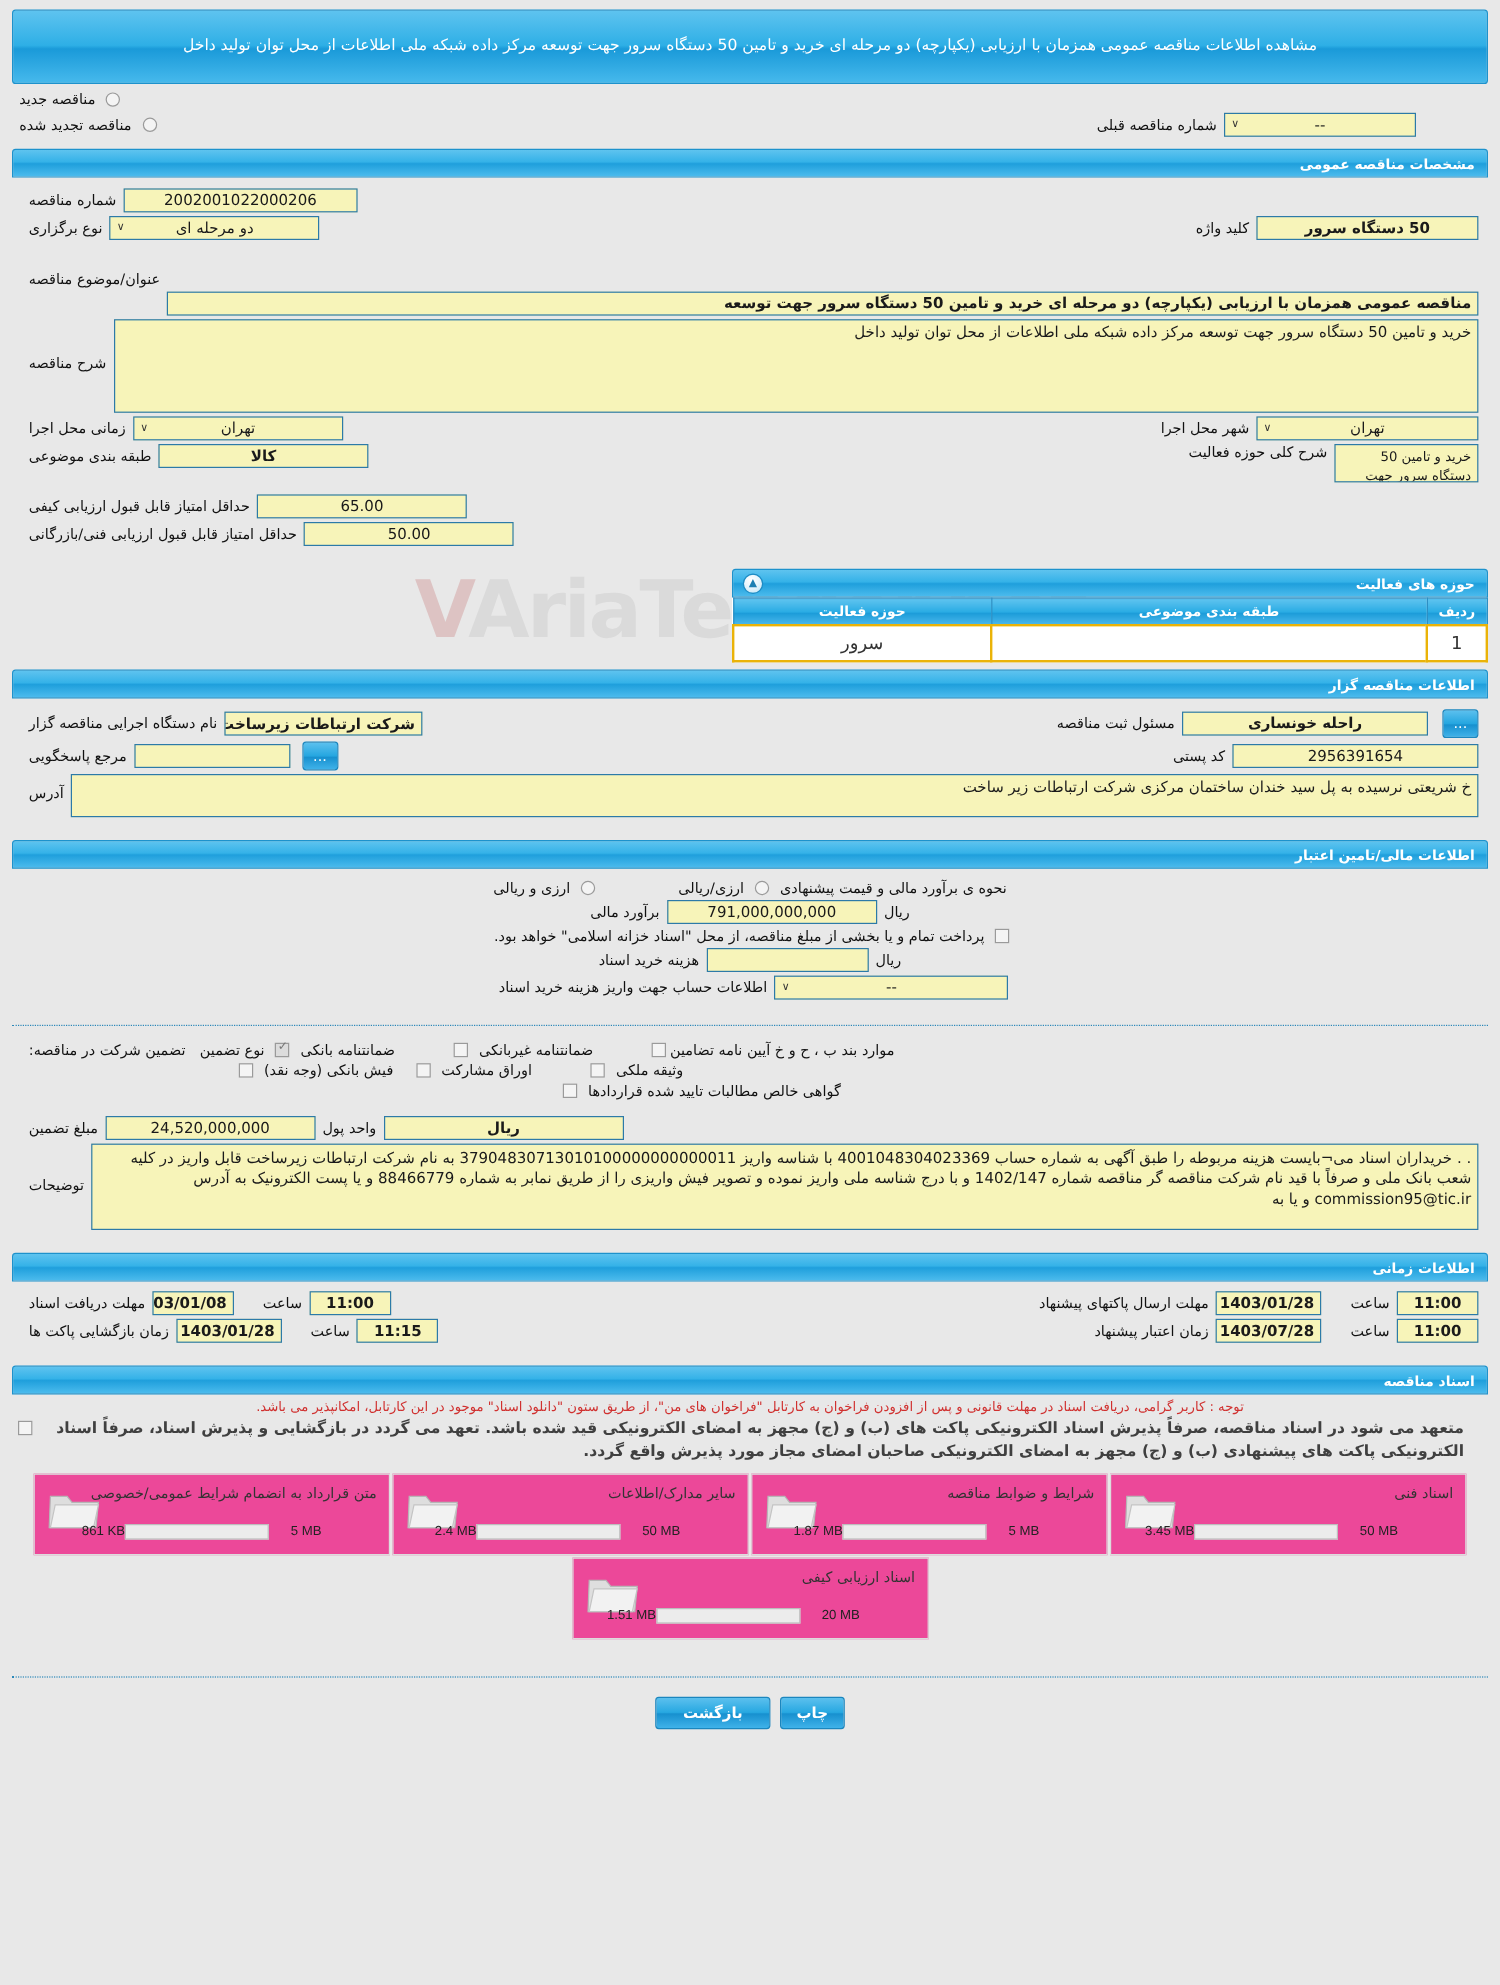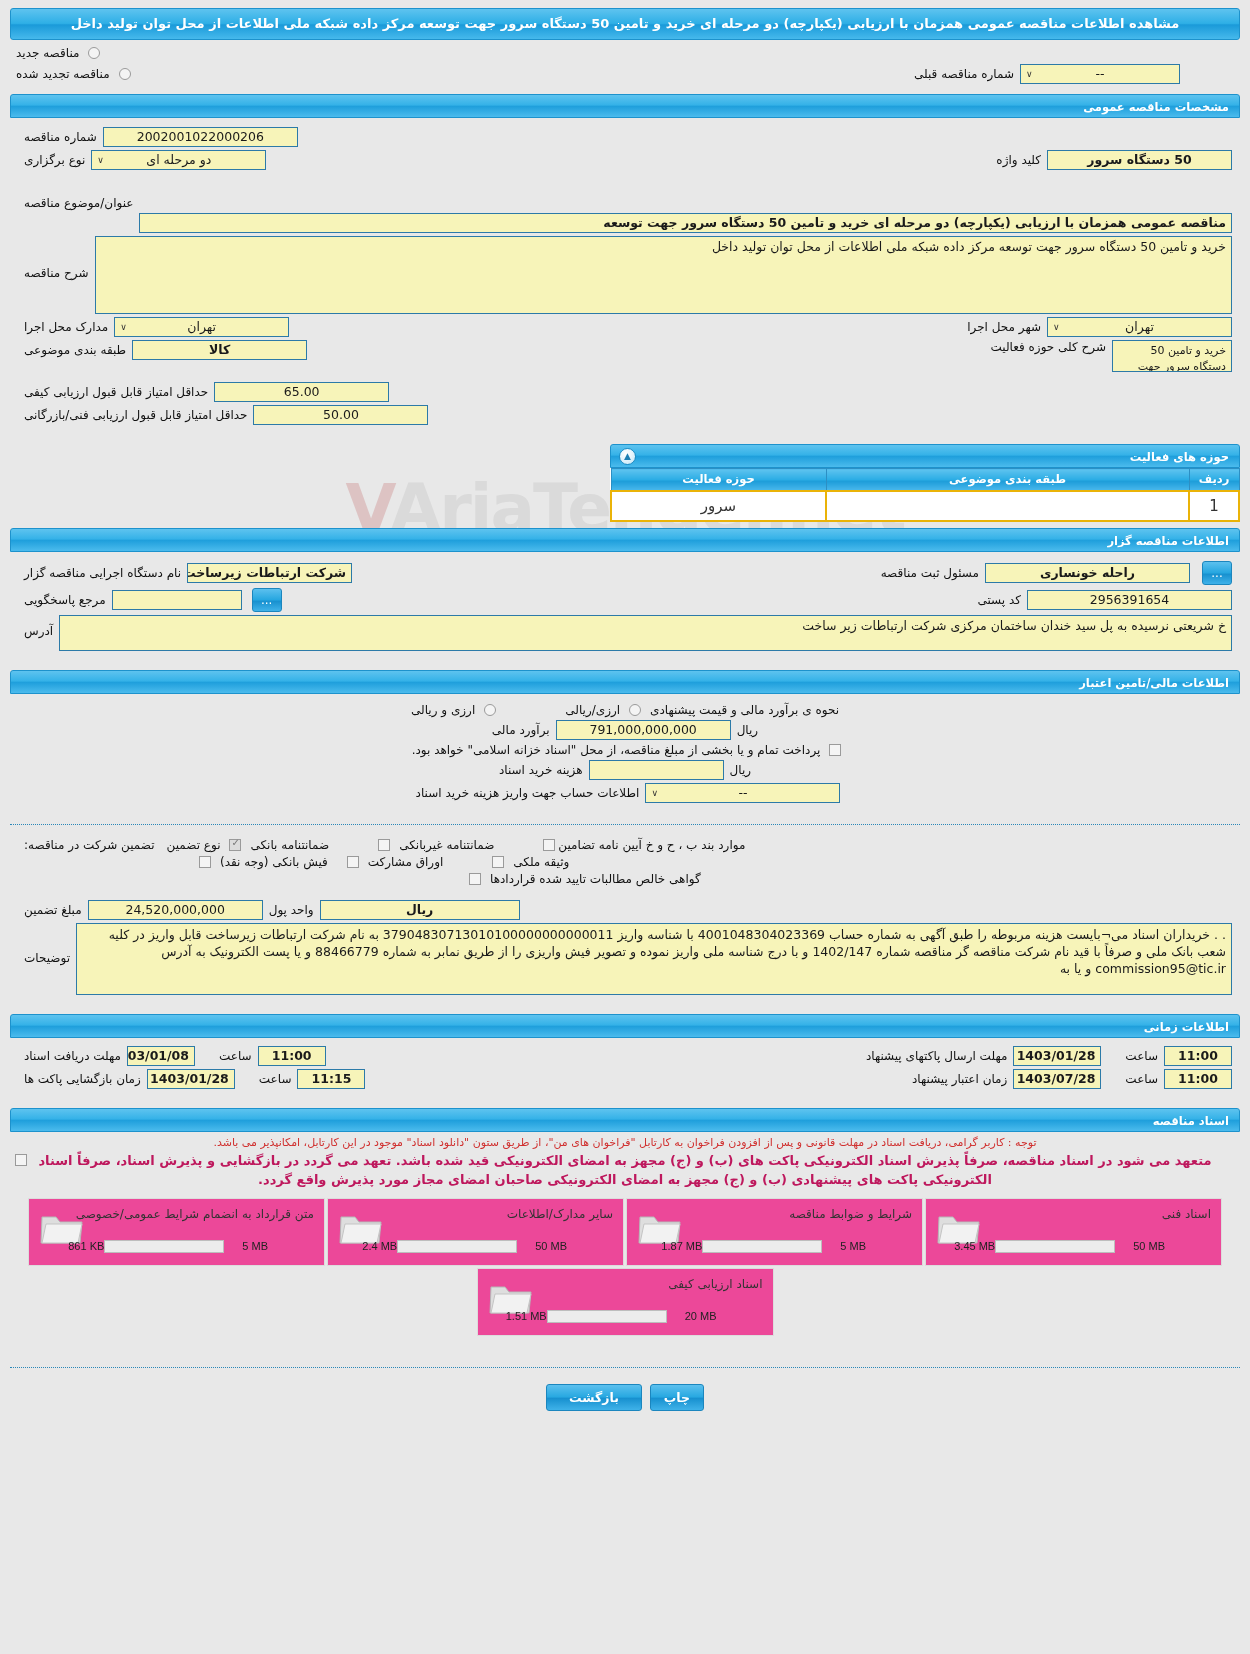--- a/index.html
+++ b/index.html
@@ -46,24 +46,24 @@
     text-align: center;
   }
 
   .titlebar {
     margin: 8px 10px 0 10px;
     min-height: 30px;
     background: linear-gradient(to bottom, #5ec3ef 0%, #2eafe6 48%, #1a9ad9 53%, #46b9ec 100%);
     border: 1px solid #1d92cc;
     border-radius: 3px;
     color: #fff;
-    font-weight: bold;
+    font-weight: normal;
     font-size: 13px;
     line-height: 30px;
-    padding: 0 12px;
+    padding: 15px 12px;
     text-align: center;
     white-space: nowrap;
     overflow: hidden;
   }
 
   .panel { margin: 0 10px; padding: 6px 8px 10px 8px; }
 
   
   .row { display: flex; align-items: center; justify-content: flex-start; margin: 3px 0; }
   .lbl { font-size: 12px; color: #111; padding: 0 6px; white-space: nowrap; }
@@ -150,21 +150,21 @@
            font-family: "Liberation Sans", sans-serif; direction: ltr; }
   .fmax  { font-size: 11px; color: #222; margin-right: 4px; white-space: nowrap;
            font-family: "Liberation Sans", sans-serif; direction: ltr; margin-left: 18px; }
   .ftrack { width: 120px; height: 13px; background: #ececec; border: 1px solid #bdbdbd;
             position: relative; direction: ltr; }
   .ffill  { height: 100%; background: #8cc63e; }
   .folder { position: absolute; left: 10px; top: 10px; width: 46px; height: 40px; }
 
   .note-red { color: #d0302f; font-size: 11px; text-align: center; padding: 3px 14px 0 14px;
               line-height: 15px; }
-  .note-bold { color: #be185d; font-size: 13px; font-weight: bold; text-align: center;
+  .note-bold { color: #404040; font-size: 13px; font-weight: bold; text-align: right;
                padding: 1px 30px 0 30px; line-height: 19px; }
 
   .btnrow { display: flex; justify-content: center; gap: 8px; margin-top: 16px; }
   .btn {
     background: linear-gradient(to bottom, #5cc0ee 0%, #27a8e1 48%, #1790cf 53%, #3fb2e9 100%);
     border: 1px solid #1b86be; border-radius: 3px;
     color: #fff; font-weight: bold; font-size: 12.5px;
     padding: 5px 22px; min-width: 54px; text-align: center;
   }
 
@@ -246,21 +246,21 @@
           <span class="cv">∨</span>
           <span>تهران</span>
         </div>
         <span class="lbl">شهر محل اجرا</span>
       </div>
       <div style="display:flex;align-items:center;">
         <div class="sel" style="width:175px;">
           <span class="cv">∨</span>
           <span>تهران</span>
         </div>
-        <span class="lbl">مدارک محل اجرا</span>
+        <span class="lbl">زمانی محل اجرا</span>
       </div>
     </div>
 
     <div class="row" style="justify-content:space-between;align-items:flex-start;">
       <div style="display:flex;align-items:flex-start;">
         <div class="fld ta" style="width:120px;height:32px;font-size:11px;">خرید و تامین 50 دستگاه سرور جهت توسعه مرکز داده شبکه</div>
         <span class="lbl">شرح کلی حوزه فعالیت</span>
       </div>
       <div style="display:flex;align-items:center;">
         <div class="fld" style="width:175px;font-weight:bold;">کالا</div>

